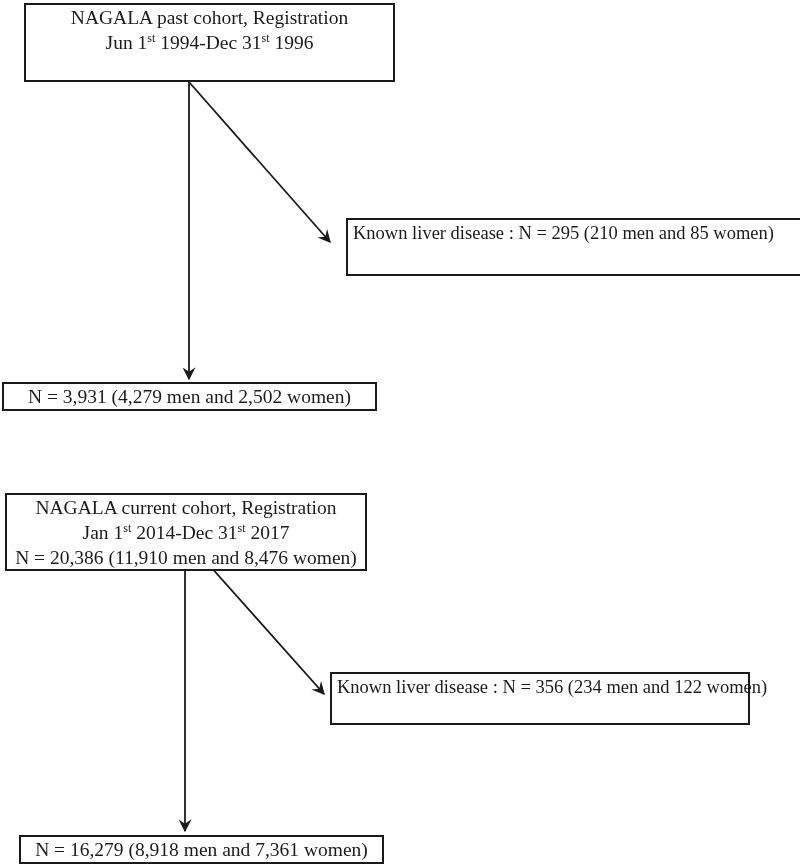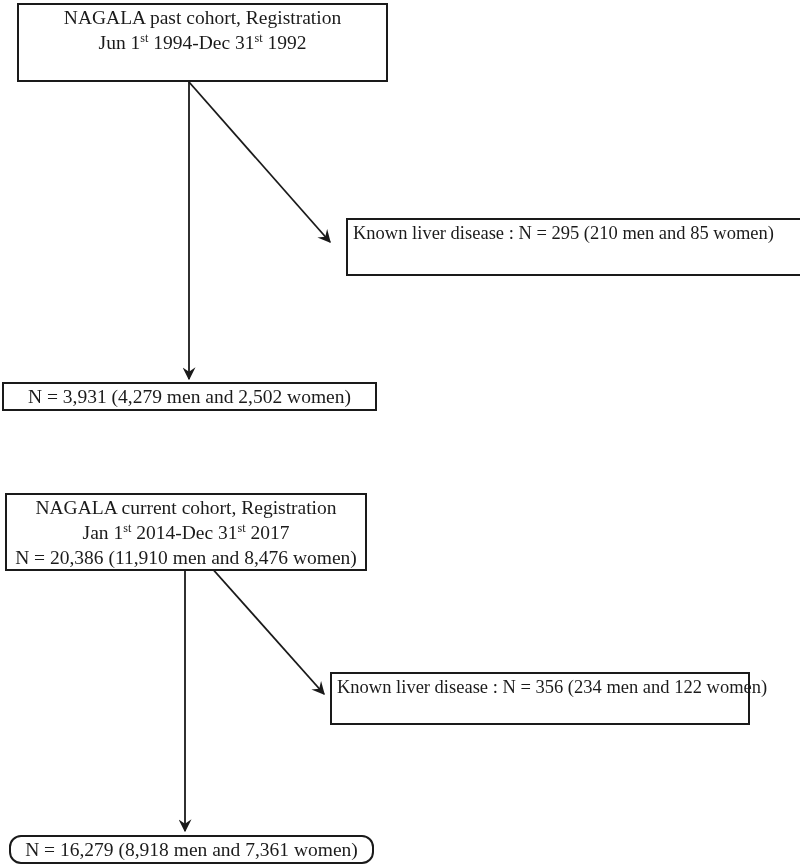--- a/index.html
+++ b/index.html
@@ -36,47 +36,47 @@
   }
   .excl-box .bline { white-space: nowrap; }
   .result-box {
     text-align: center;
     font-size: 19.5px;
     line-height: 25px;
     white-space: nowrap;
   }
   sup { font-size: 62%; line-height: 0; }
 
-  #box-past-registration   { left: 17px;   top: 3px;   width: 371px; height: 79px; }
+  #box-past-registration   { left: 24px;   top: 3px;   width: 371px; height: 79px; }
   #box-past-exclusion      { left: 346px; top: 218px; width: 456px; height: 58px; }
   #box-past-final          { left: 2px;   top: 382px; width: 375px; height: 29px; }
   #box-current-registration{ left: 5px;   top: 461px; width: 362px; height: 78px; margin-top: 32px; }
   #box-current-exclusion   { left: 330px; top: 672px; width: 420px; height: 53px; }
-  #box-current-final       { left: 9px;   top: 835px; width: 365px; height: 29px; border-radius: 12px; }
+  #box-current-final       { left: 19px;   top: 835px; width: 365px; height: 29px; }
 </style>
 </head>
 <body>
 
 <div id="canvas">
 
   <svg id="arrow-layer" viewBox="0 0 800 866" xmlns="http://www.w3.org/2000/svg" aria-hidden="true">
     <defs>
       <marker id="arrowhead" viewBox="0 0 10 10" refX="9" refY="5" markerWidth="13" markerHeight="13" orient="auto" markerUnits="userSpaceOnUse">
         <path d="M0,0 L10,5 L0,10 L3.5,5 Z" fill="#1a1a1a"></path>
       </marker>
     </defs>
     <line x1="189" y1="82" x2="189" y2="379" stroke="#1a1a1a" stroke-width="1.8" marker-end="url(#arrowhead)"></line>
     <line x1="189" y1="82" x2="330" y2="242" stroke="#1a1a1a" stroke-width="1.8" marker-end="url(#arrowhead)"></line>
     <line x1="185" y1="538" x2="185" y2="831" stroke="#1a1a1a" stroke-width="1.8" marker-end="url(#arrowhead)"></line>
     <line x1="185" y1="538" x2="324" y2="694" stroke="#1a1a1a" stroke-width="1.8" marker-end="url(#arrowhead)"></line>
   </svg>
 
   <div id="box-past-registration" class="flowbox cohort-box">
     <div class="bline">NAGALA past cohort, Registration</div>
-    <div class="bline"><span>Jun 1</span><sup>st</sup><span> 1994-Dec 31</span><sup>st</sup><span> 1992</span></div>
+    <div class="bline"><span>Jun 1</span><sup>st</sup><span> 1994-Dec 31</span><sup>st</sup><span> 1996</span></div>
   </div>
 
   <div id="box-past-exclusion" class="flowbox excl-box">
     <div class="bline">Known liver disease : N = 295 (210 men and 85 women)</div>
   </div>
 
   <div id="box-past-final" class="flowbox result-box">
     <div class="bline">N = 3,931 (4,279 men and 2,502 women)</div>
   </div>
 

